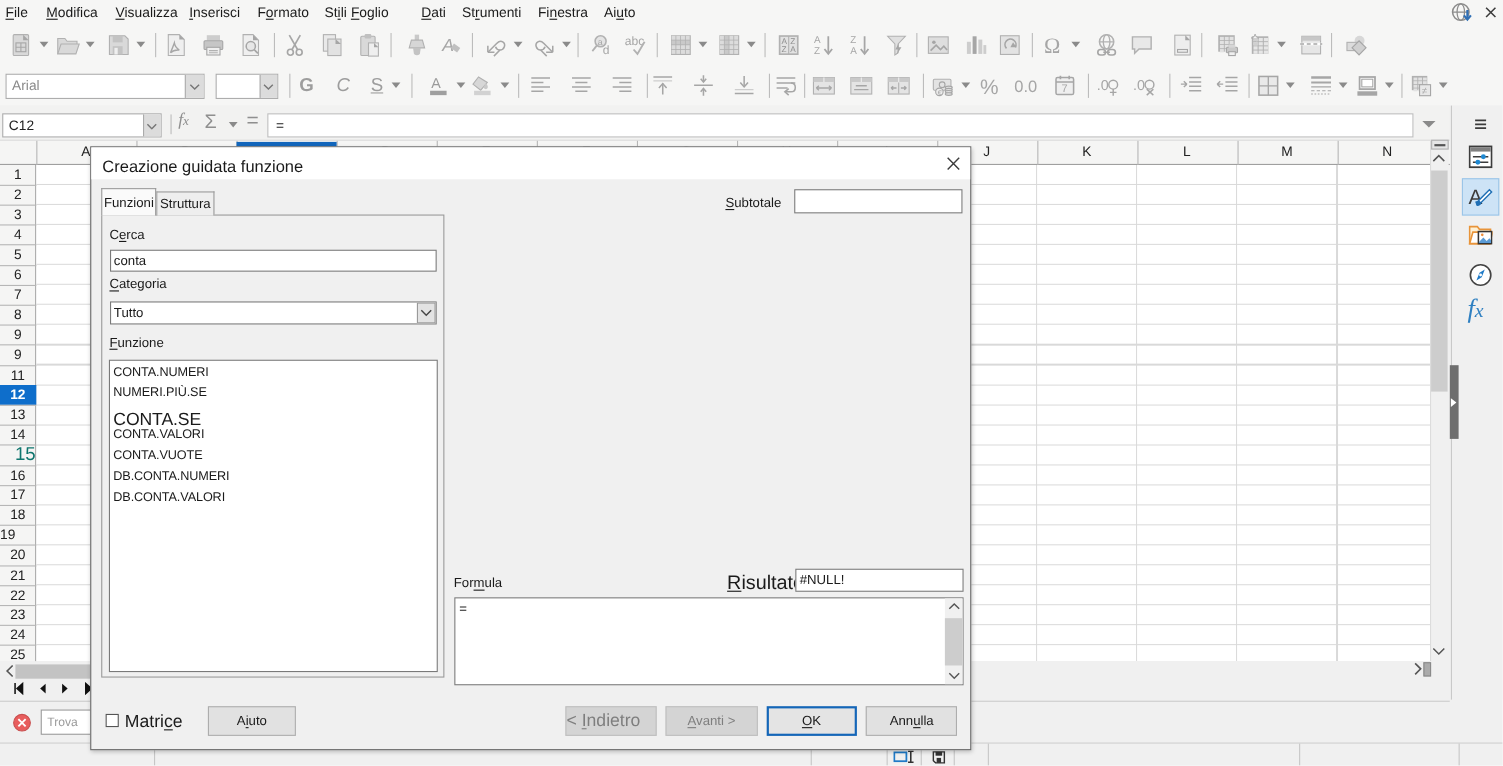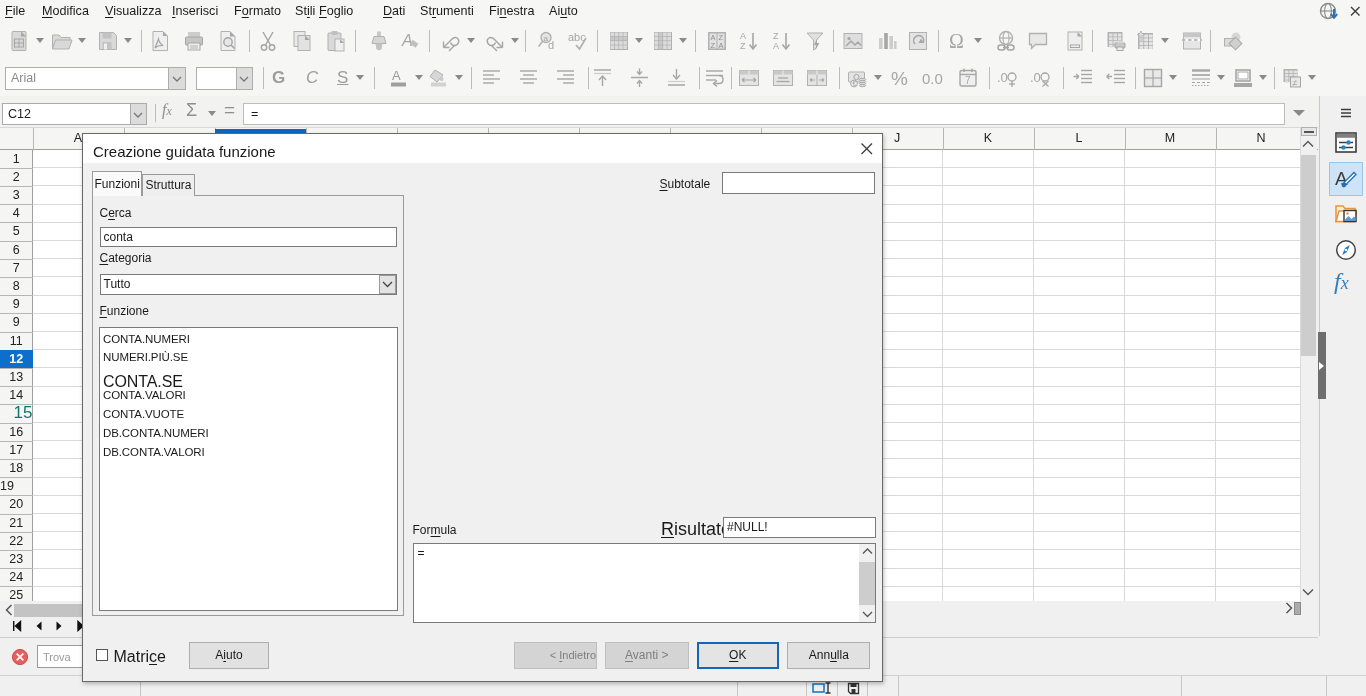--- a/index.html
+++ b/index.html
@@ -700,16 +700,16 @@
 <svg style="position:absolute;left:779px;top:414px;" width="11" height="7" viewBox="0 0 11 7" xmlns="http://www.w3.org/2000/svg">
       <path d="M1 5.5 L5.5 1 L10 5.5" fill="none" stroke="#555" stroke-width="1.3"></path>
     </svg>
 <div class="abs" style="left:776.5px;top:428px;width:15.5px;height:43px;background:#cdcdcd"></div>
 <svg style="position:absolute;left:779px;top:477px;" width="11" height="7" viewBox="0 0 11 7" xmlns="http://www.w3.org/2000/svg">
       <path d="M1 1 L5.5 5.5 L10 1" fill="none" stroke="#555" stroke-width="1.3"></path>
     </svg>
 <div class="abs" style="left:13px;top:514.5px;width:12px;height:12px;background:#fff;border:1px solid #555"></div>
 <div class="abs" style="left:31px;top:513.5px;font-size:16px">Matri<u>c</u>e</div>
 <div class="abs" style="left:106.5px;top:507.5px;width:80px;height:27px;background:#e1e1e1;border:1px solid #adadad;text-align:center;line-height:25px;font-size:12px;"><span style="">A<u>i</u>uto</span></div>
-<div class="abs" style="left:431.5px;top:507.5px;width:83px;height:27px;background:#e1e1e1;border:1px solid #adadad;text-align:right;line-height:25px;font-size:11px;background:#d4d4d4;border-color:#bfbfbf;color:#7e7e7e"><span style="">&lt; <u>I</u>ndietro</span></div>
+<div class="abs" style="left:431.5px;top:507.5px;width:83px;height:27px;background:#e1e1e1;border:1px solid #adadad;text-align:left;line-height:25px;font-size:16px;background:#d4d4d4;border-color:#bfbfbf;color:#7e7e7e"><span style="">&lt; <u>I</u>ndietro</span></div>
 <div class="abs" style="left:522.5px;top:507.5px;width:83.5px;height:27px;background:#e1e1e1;border:1px solid #adadad;text-align:center;line-height:25px;font-size:12px;background:#d4d4d4;border-color:#bfbfbf;color:#7e7e7e"><span style=""><u>A</u>vanti &gt;</span></div>
 <div class="abs" style="left:614px;top:507.5px;width:82.5px;height:27px;background:#e1e1e1;border:1px solid #adadad;text-align:center;line-height:25px;font-size:12px;background:#e4e4e4;border:2px solid #1466b8;line-height:23px"><span style=""><u>O</u>K</span></div>
 <div class="abs" style="left:704.8px;top:507.5px;width:83px;height:27px;background:#e1e1e1;border:1px solid #adadad;text-align:center;line-height:25px;font-size:12px;"><span style="">Ann<u>u</u>lla</span></div>
 </div>
 </body></html>

